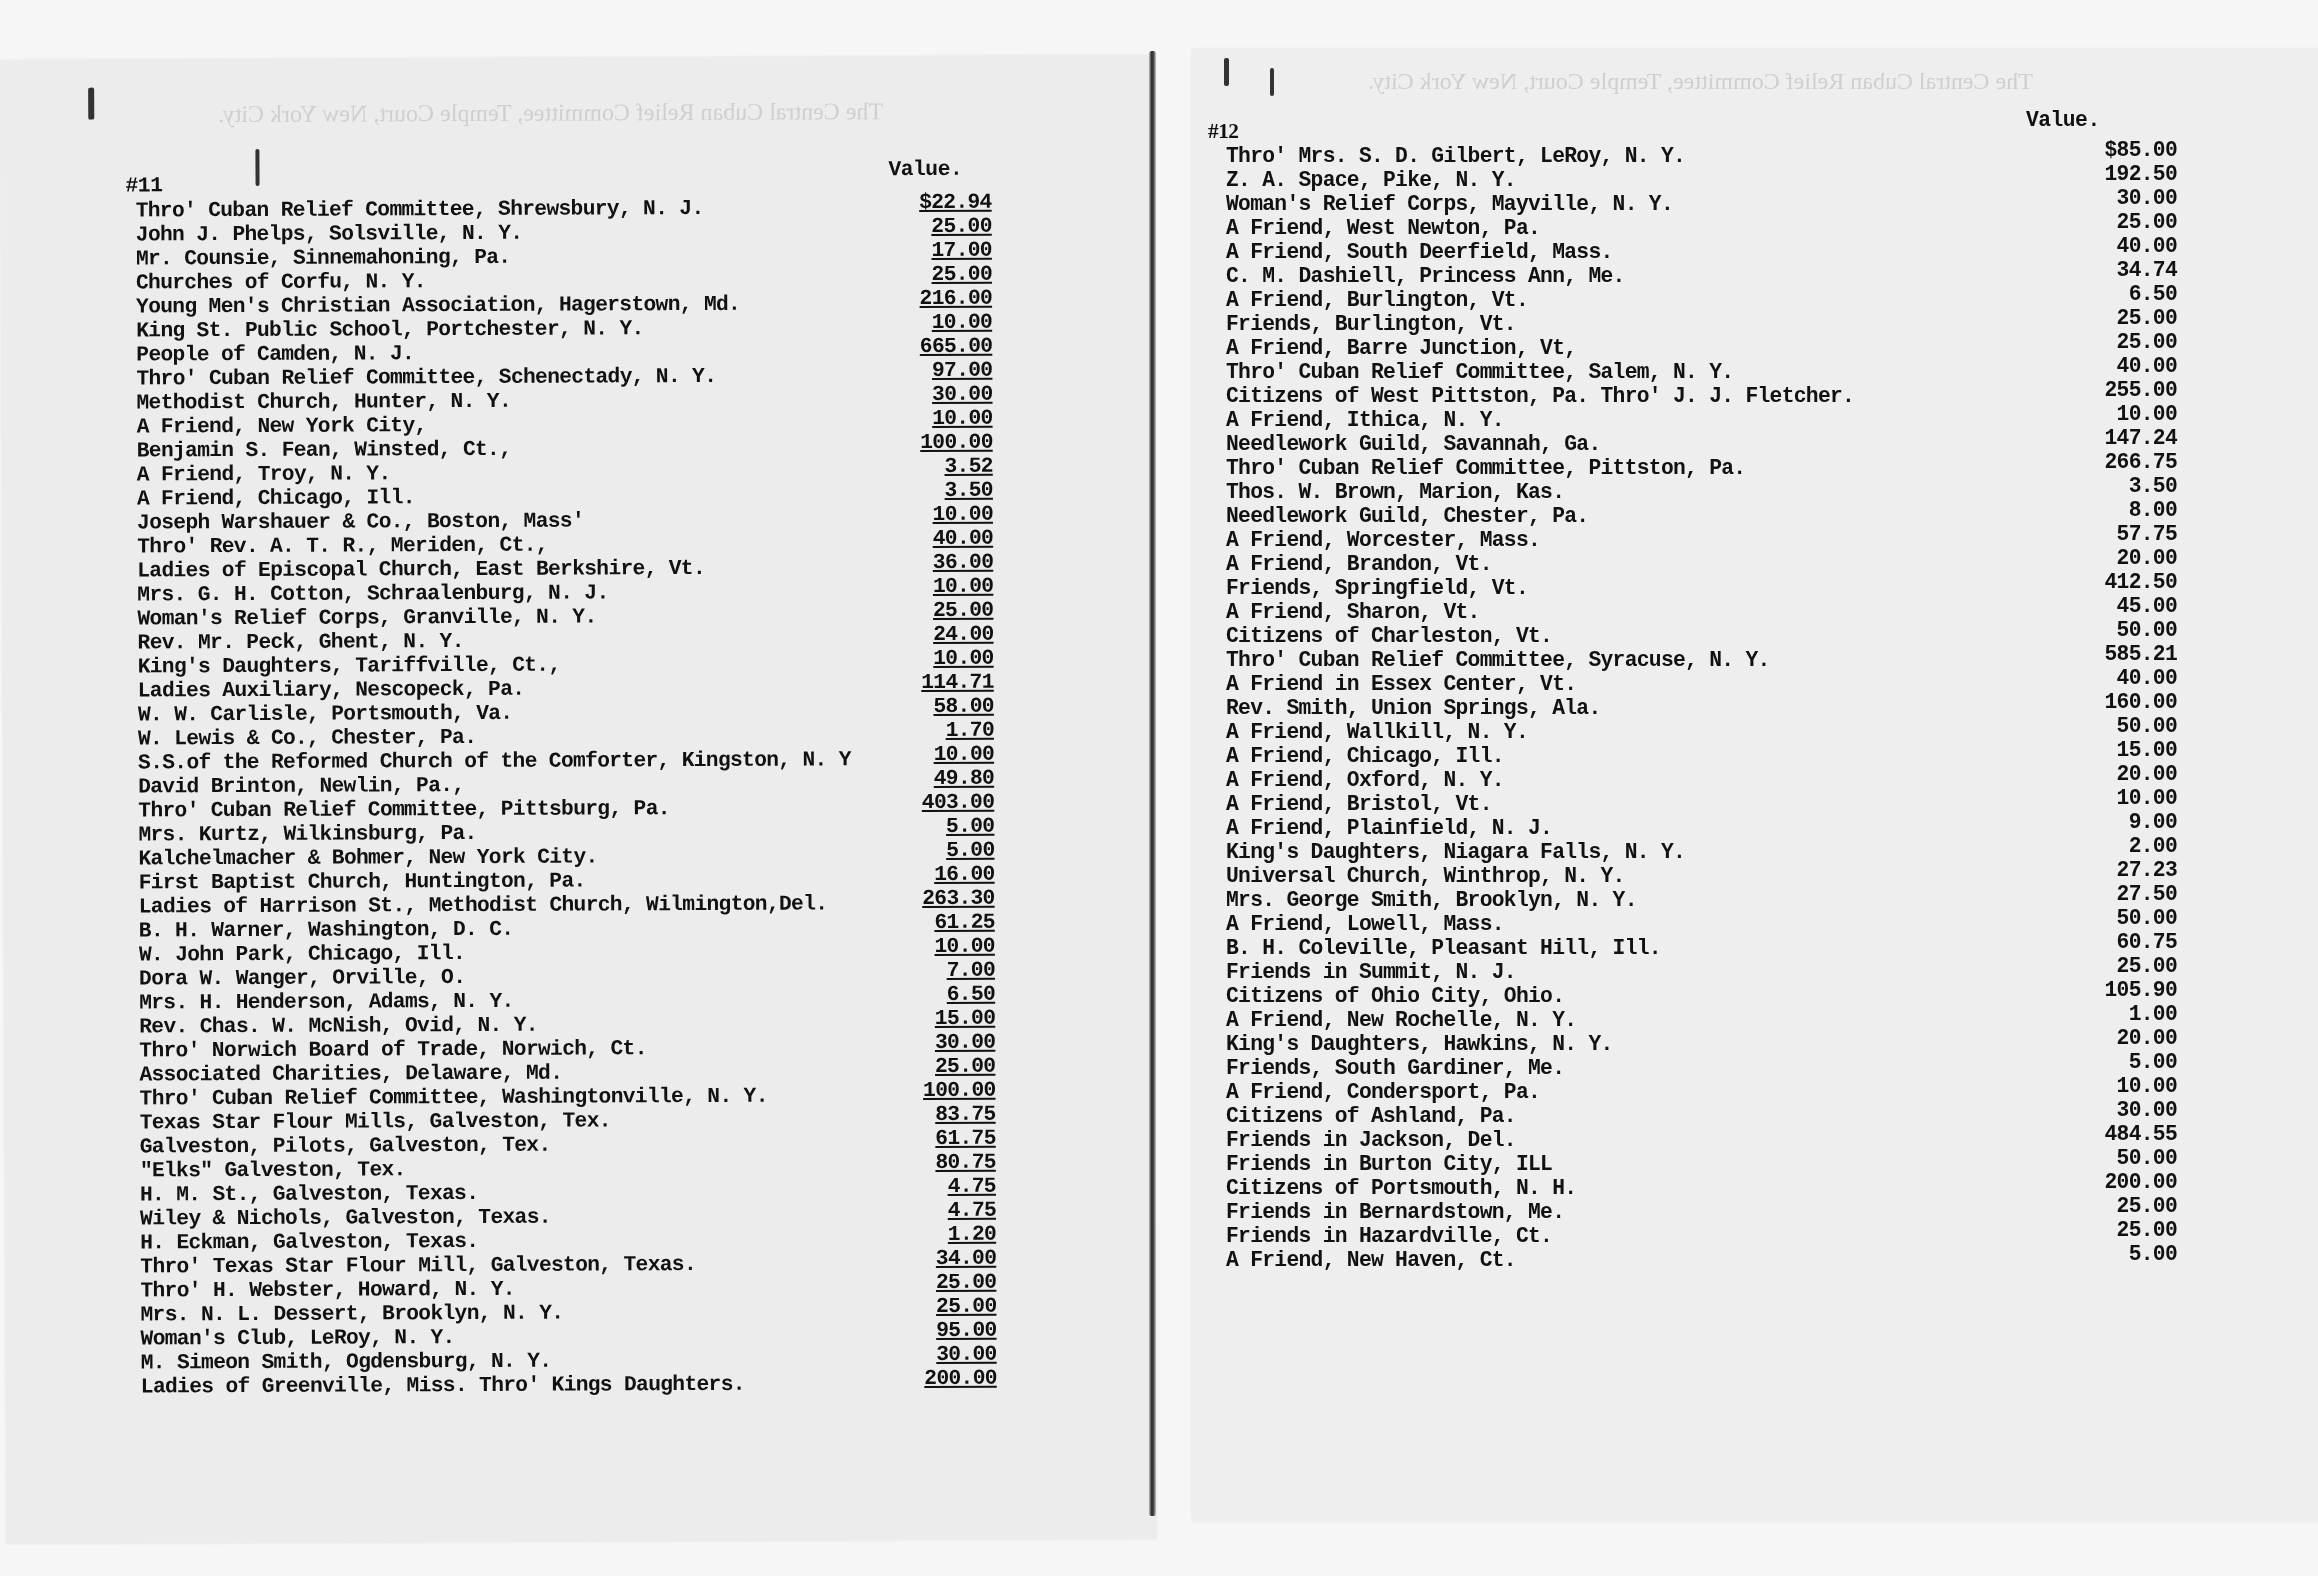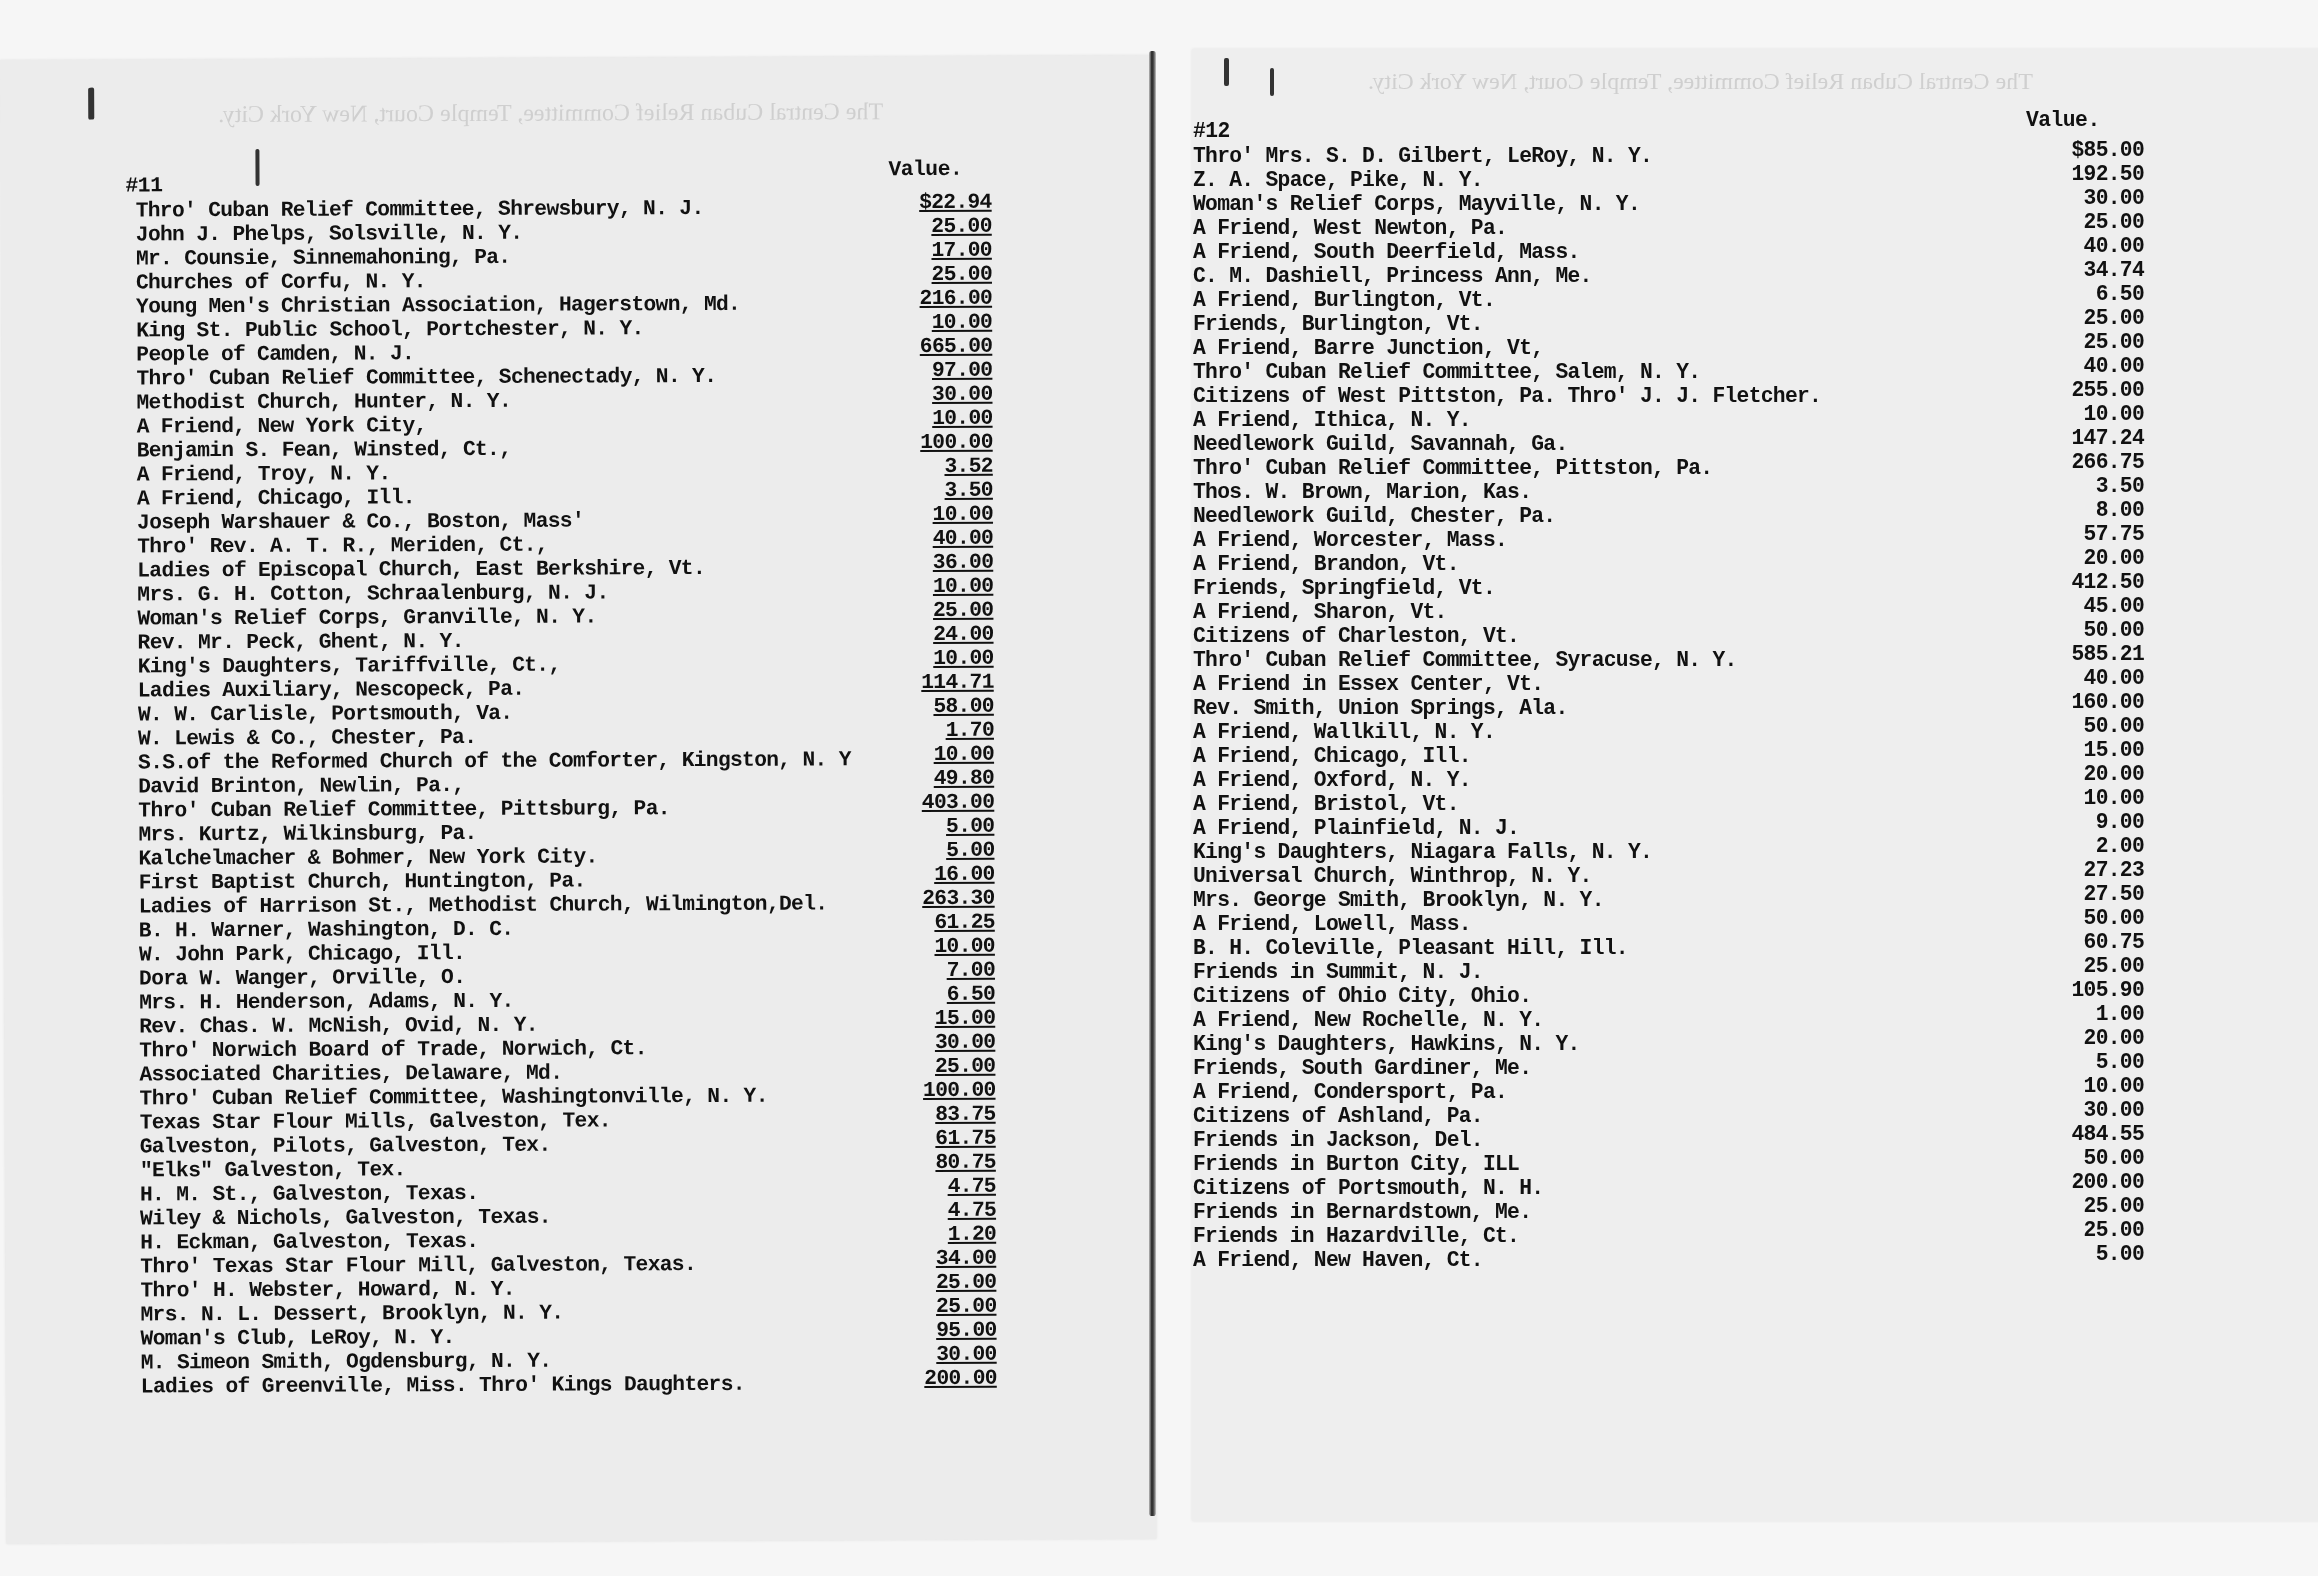--- a/index.html
+++ b/index.html
@@ -62,30 +62,30 @@
   }
   .value-header {
     position: absolute;
     font-size: 21.3px;
     font-weight: bold;
     letter-spacing: -0.5px;
     text-align: center;
   }
   #page-left .page-number { left: 125px; top: 114px; }
   #page-left .value-header { left: 888px; top: 101px; }
-  #page-right .page-number { left: 1px; top: 70px; }
+  #page-right .page-number { left: 16px; top: 70px; font-family: Liberation Serif, serif; }
   #page-right .value-header { left: 834px; top: 59px; }
   .rows {
     position: absolute;
     margin: 0;
     padding: 0;
     list-style: none;
   }
   #page-left .rows { left: 135px; top: 139px; width: 856px; }
-  #page-right .rows { left: 1px; top: 95px; width: 951px; text-align: right; }
+  #page-right .rows { left: 34px; top: 95px; width: 951px; text-align: right; }
   .row {
     position: relative;
     height: 24px;
     font-size: 21.3px;
     font-weight: bold;
     letter-spacing: -0.7px;
     white-space: nowrap;
     line-height: 24px;
   }
   #page-right .row { height: 24px; line-height: 24px; }

